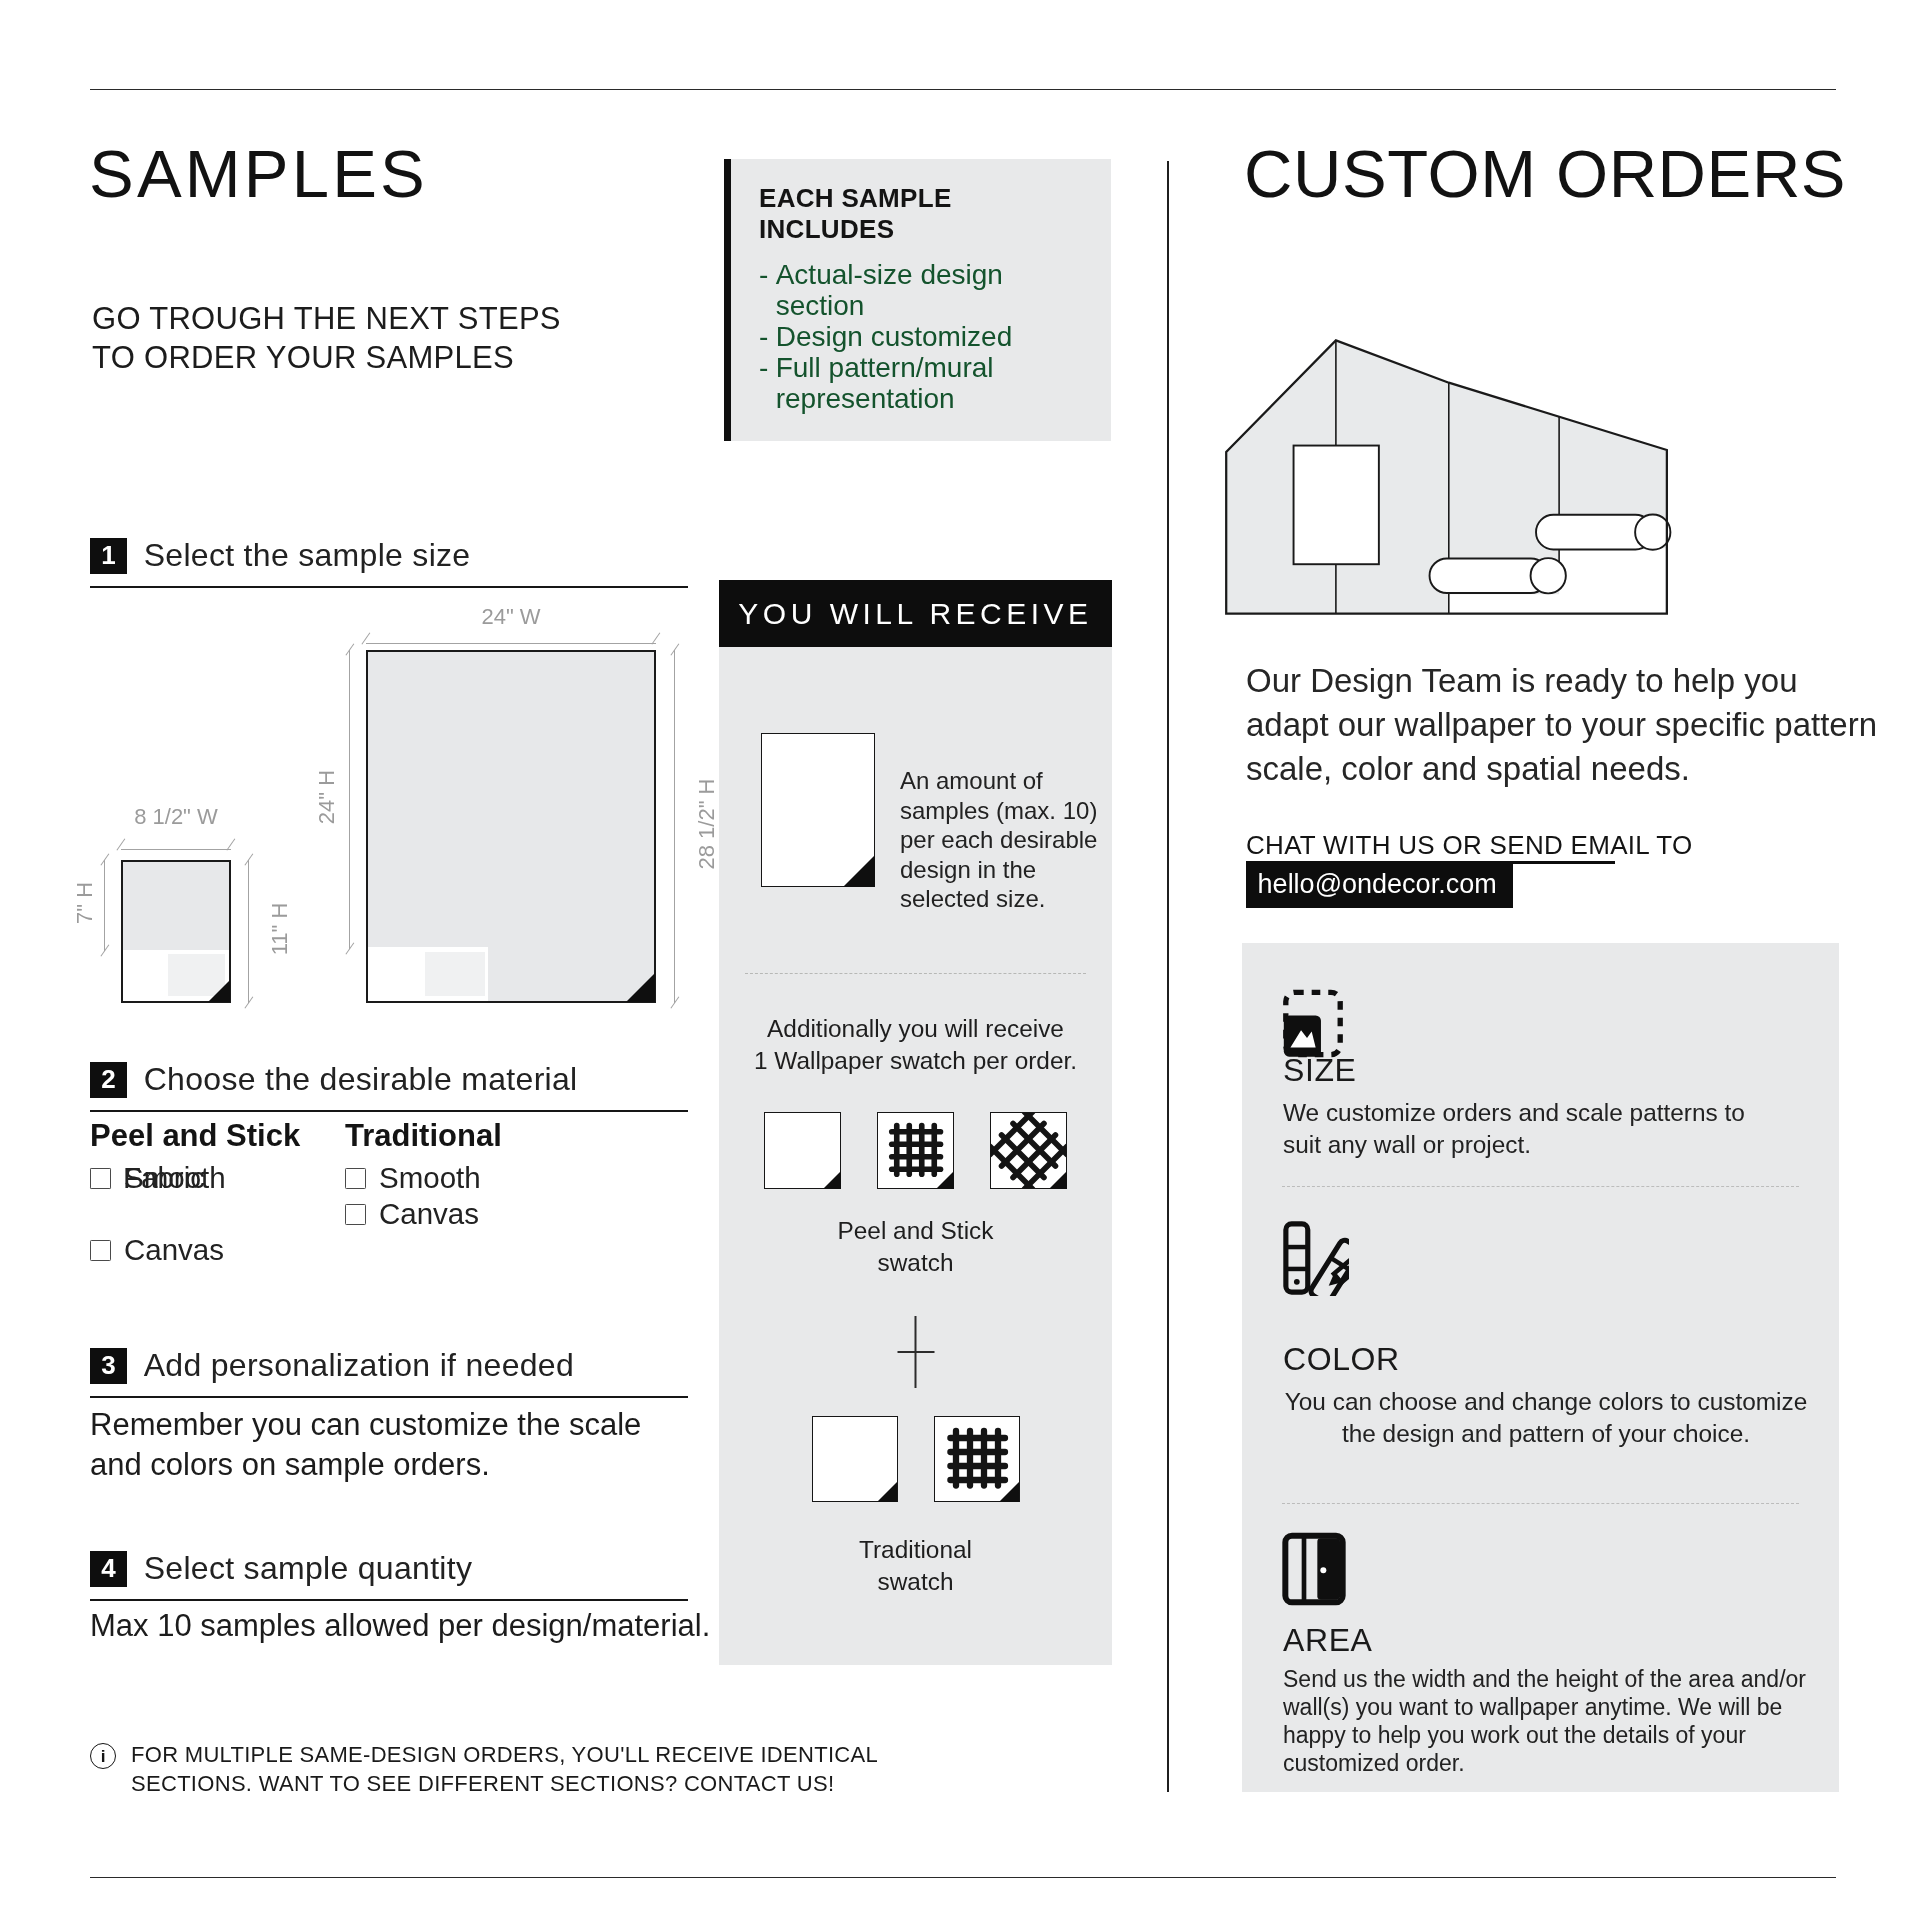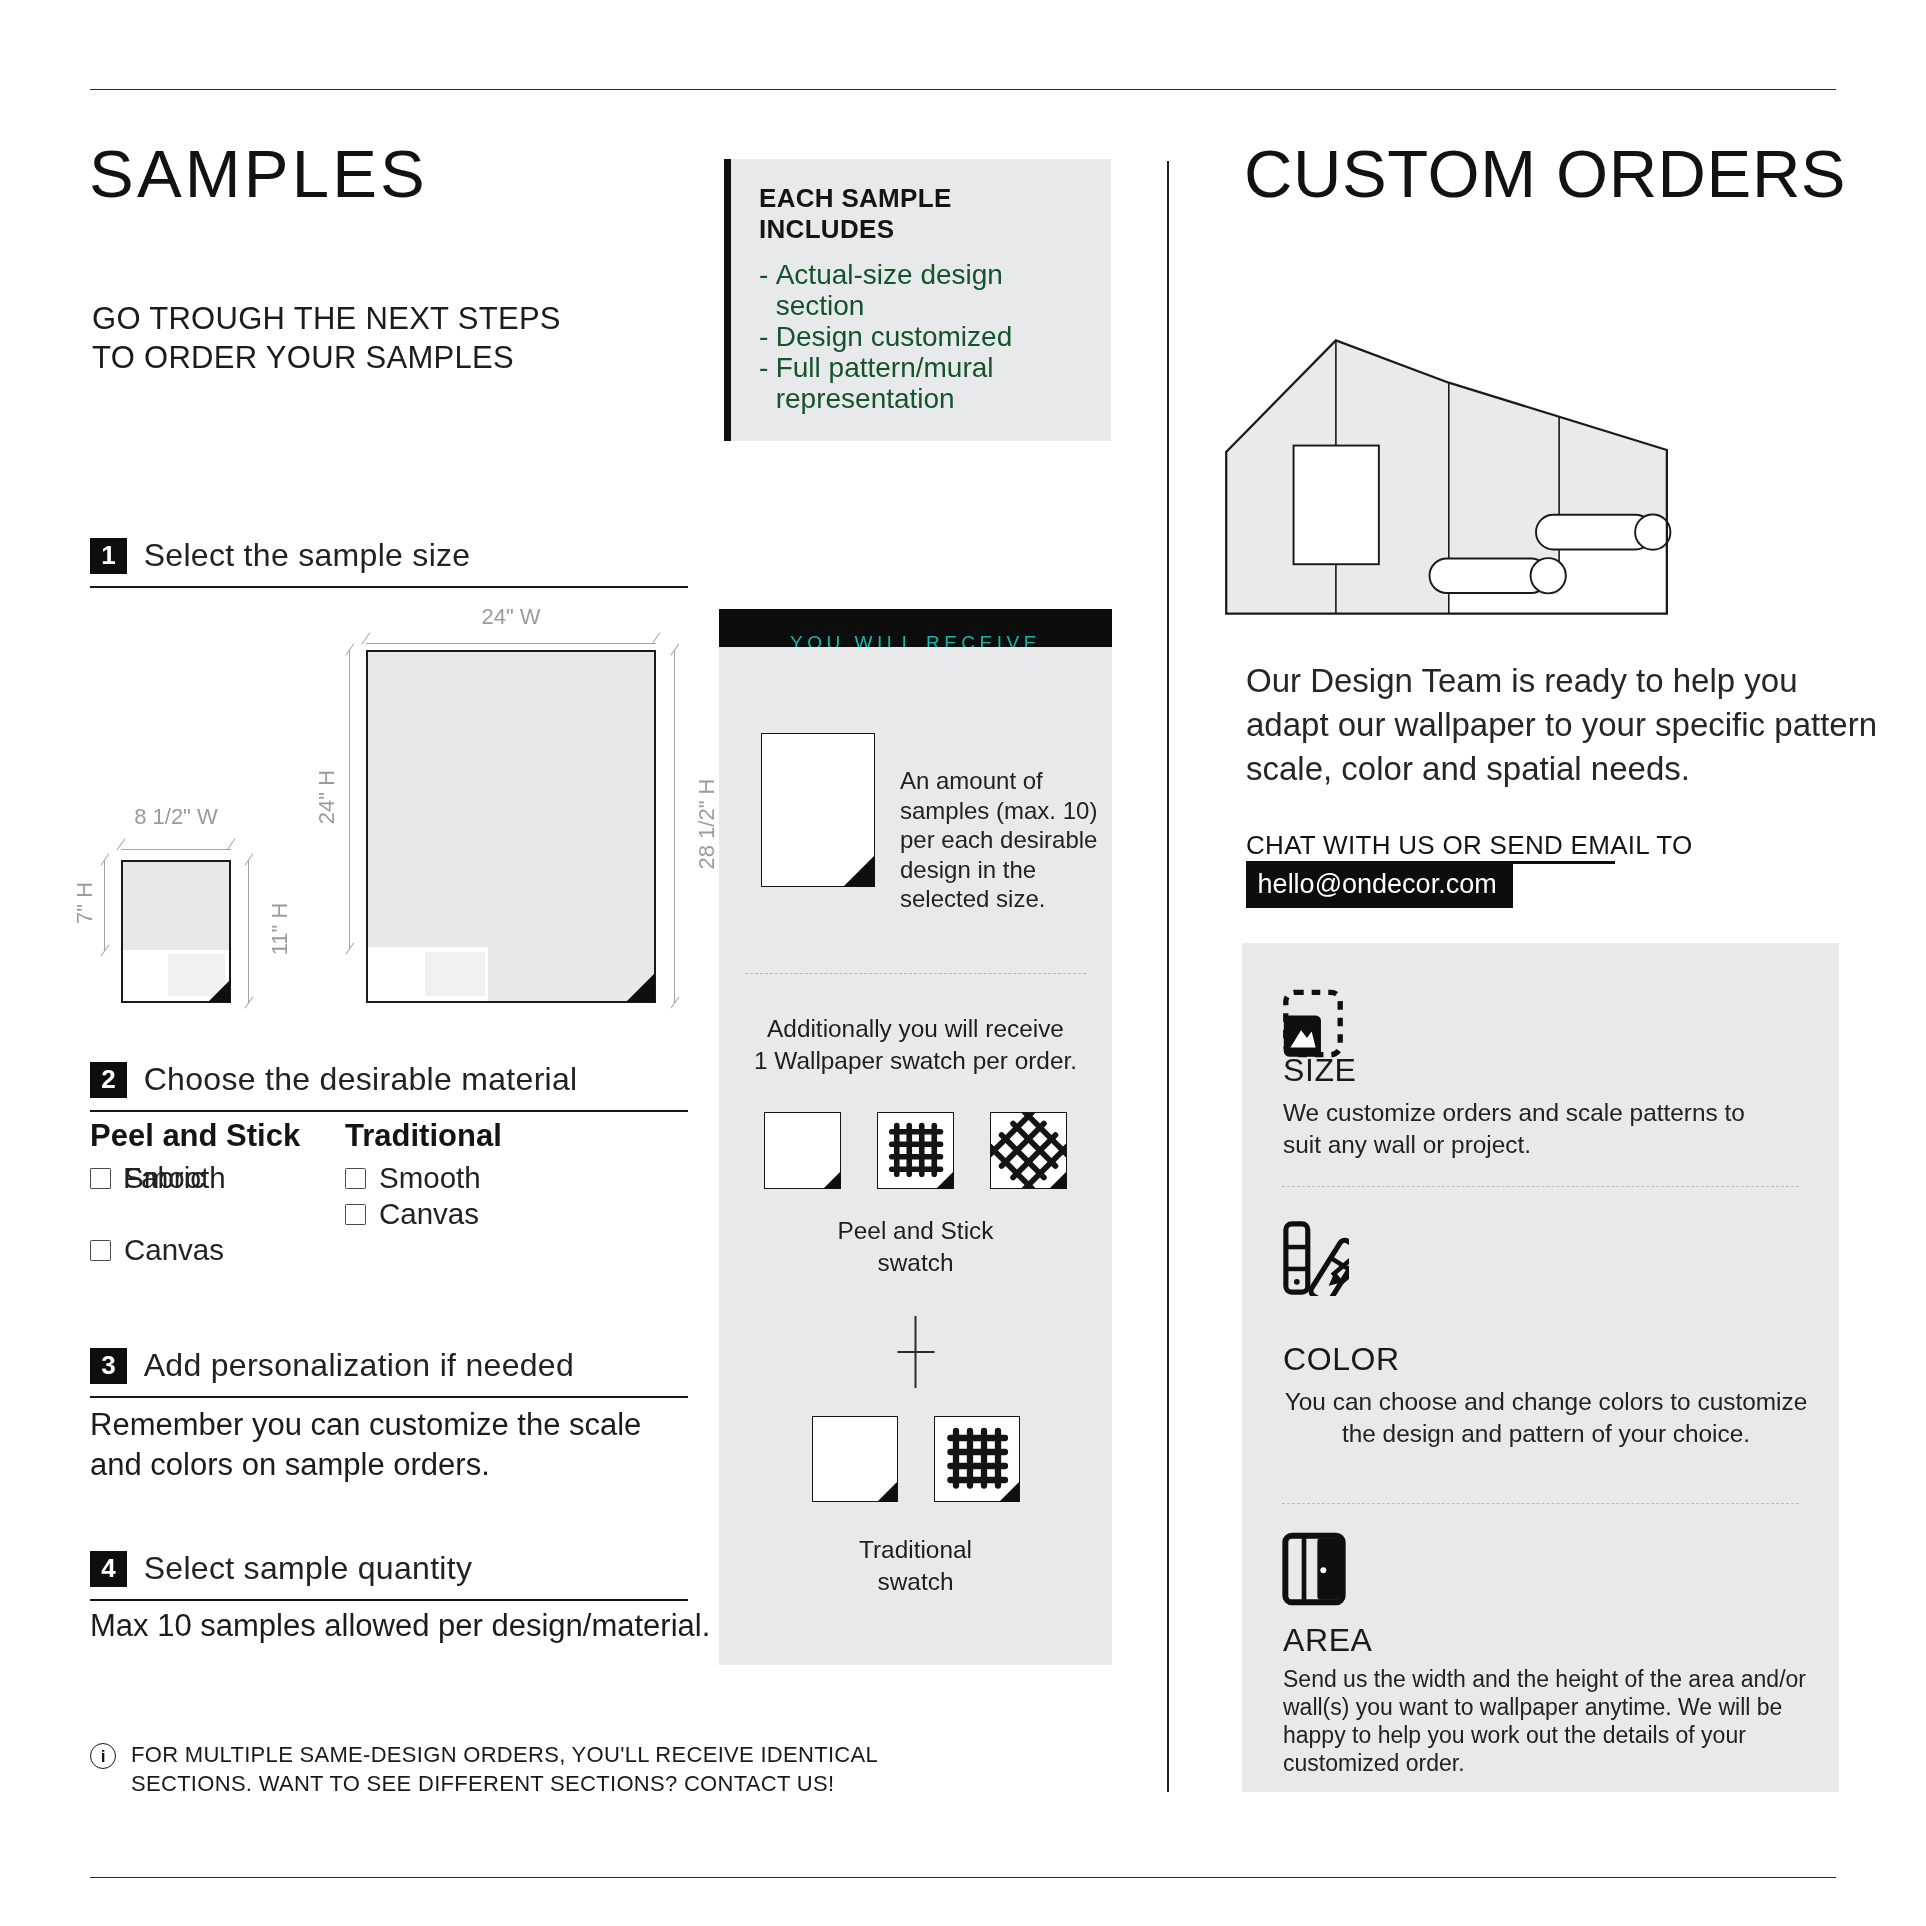--- a/index.html
+++ b/index.html
@@ -62,22 +62,22 @@
 
   
   .includes{position:absolute;left:724px;top:159px;width:387px;box-sizing:border-box;
         background:#e8e9ea;border-left:7px solid #0f0f0f;padding:24.4px 23px 27px 28px;}
   .includes-title{font-size:26px;font-weight:700;letter-spacing:0.3px;margin-bottom:14px;color:#141414;}
   .inc-item{position:relative;padding-left:16.7px;font-size:28px;line-height:31px;color:#14532d;}
   .inc-item::before{content:"-";position:absolute;left:0;}
 
   
   .banner{position:absolute;left:719px;top:580px;width:393px;height:67px;background:#0d0d0d;
-        color:#14b8a6;display:flex;align-items:center;justify-content:center;
-        font-size:19px;letter-spacing:4.5px;white-space:nowrap;margin-top:29px;}
+        color:#ffffff;display:flex;align-items:center;justify-content:center;
+        font-size:30px;letter-spacing:4.5px;white-space:nowrap;}
   .receive-panel{position:absolute;left:719px;top:647px;width:393px;height:1018px;background:#e8e9ea;}
   .paper{position:absolute;left:42px;top:86px;width:114px;height:154px;background:#fff;
         border:1.9px solid #161616;box-sizing:border-box;}
   .receive-text{position:absolute;left:181px;top:119px;width:216px;font-size:24px;line-height:29.5px;color:#222;}
   .dash-div{position:absolute;left:26px;right:26px;border-top:1.3px dashed #b7b8b6;}
   .center-text{position:absolute;left:0;width:100%;text-align:center;font-size:24.4px;line-height:32px;color:#1e1e1e;}
   .swatch-row{position:absolute;left:0;width:100%;display:flex;justify-content:center;gap:36px;}
   .swatch{position:relative;background:#fff;border:1.9px solid #161616;box-sizing:border-box;}
   .swatch svg{position:absolute;inset:0;width:100%;height:100%;}
   .sw-120{width:77px;height:77px;}

